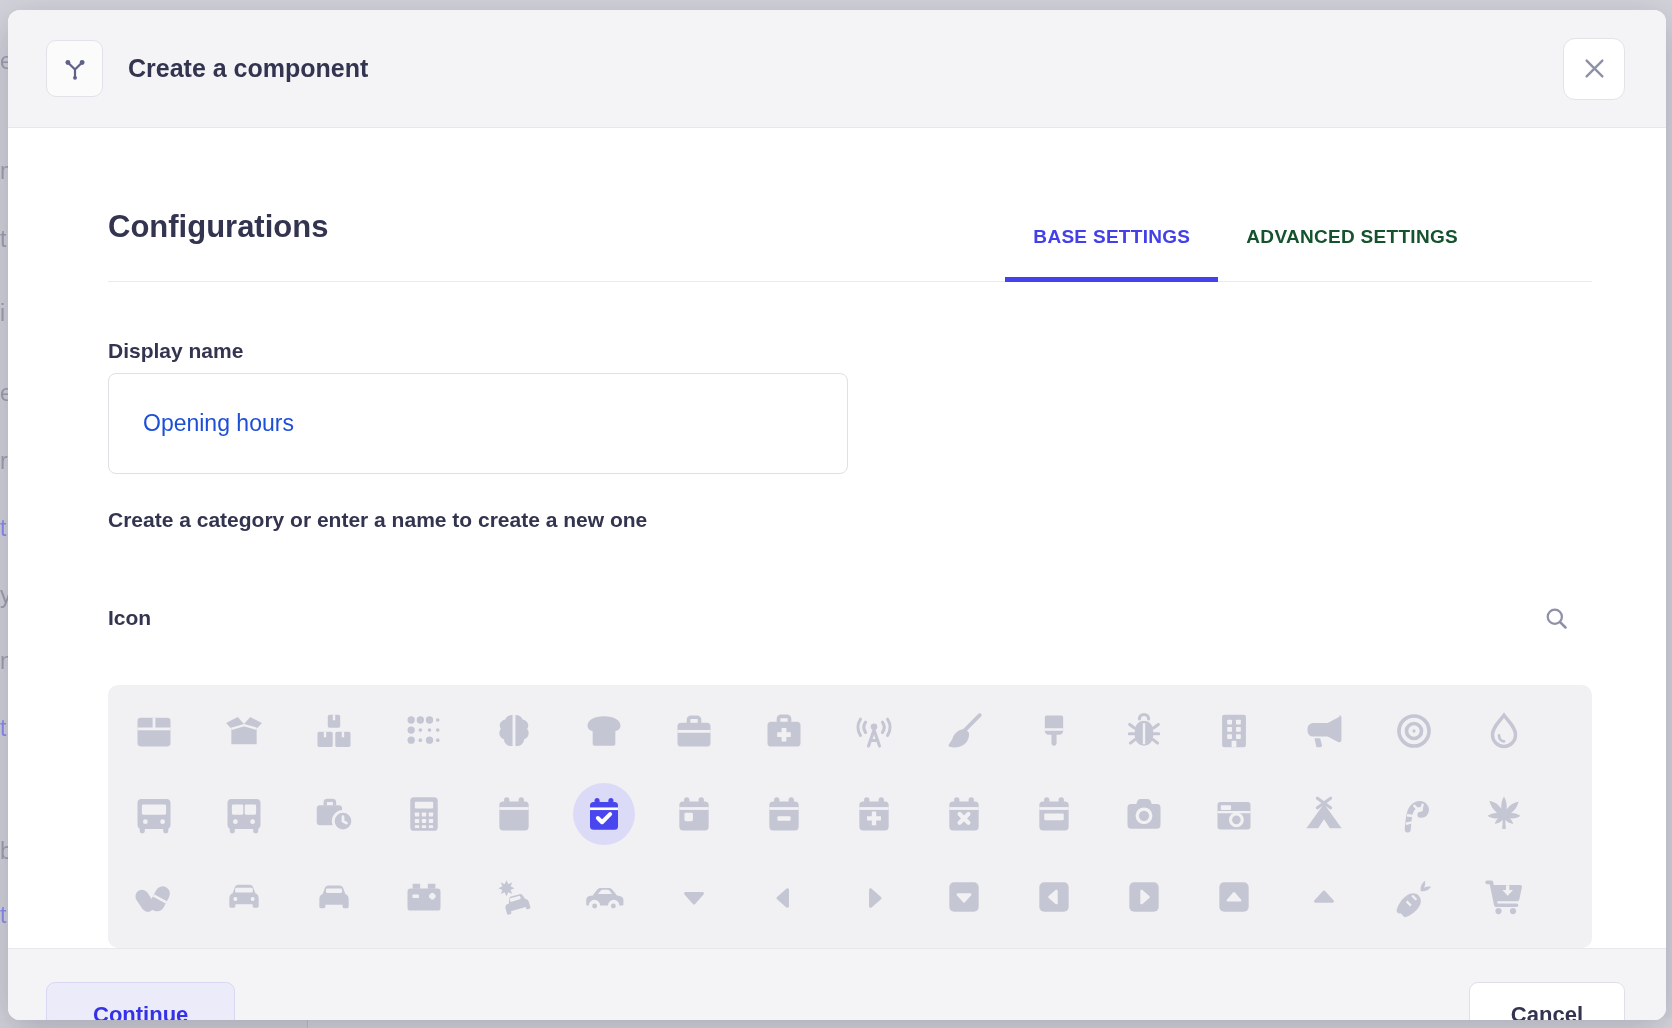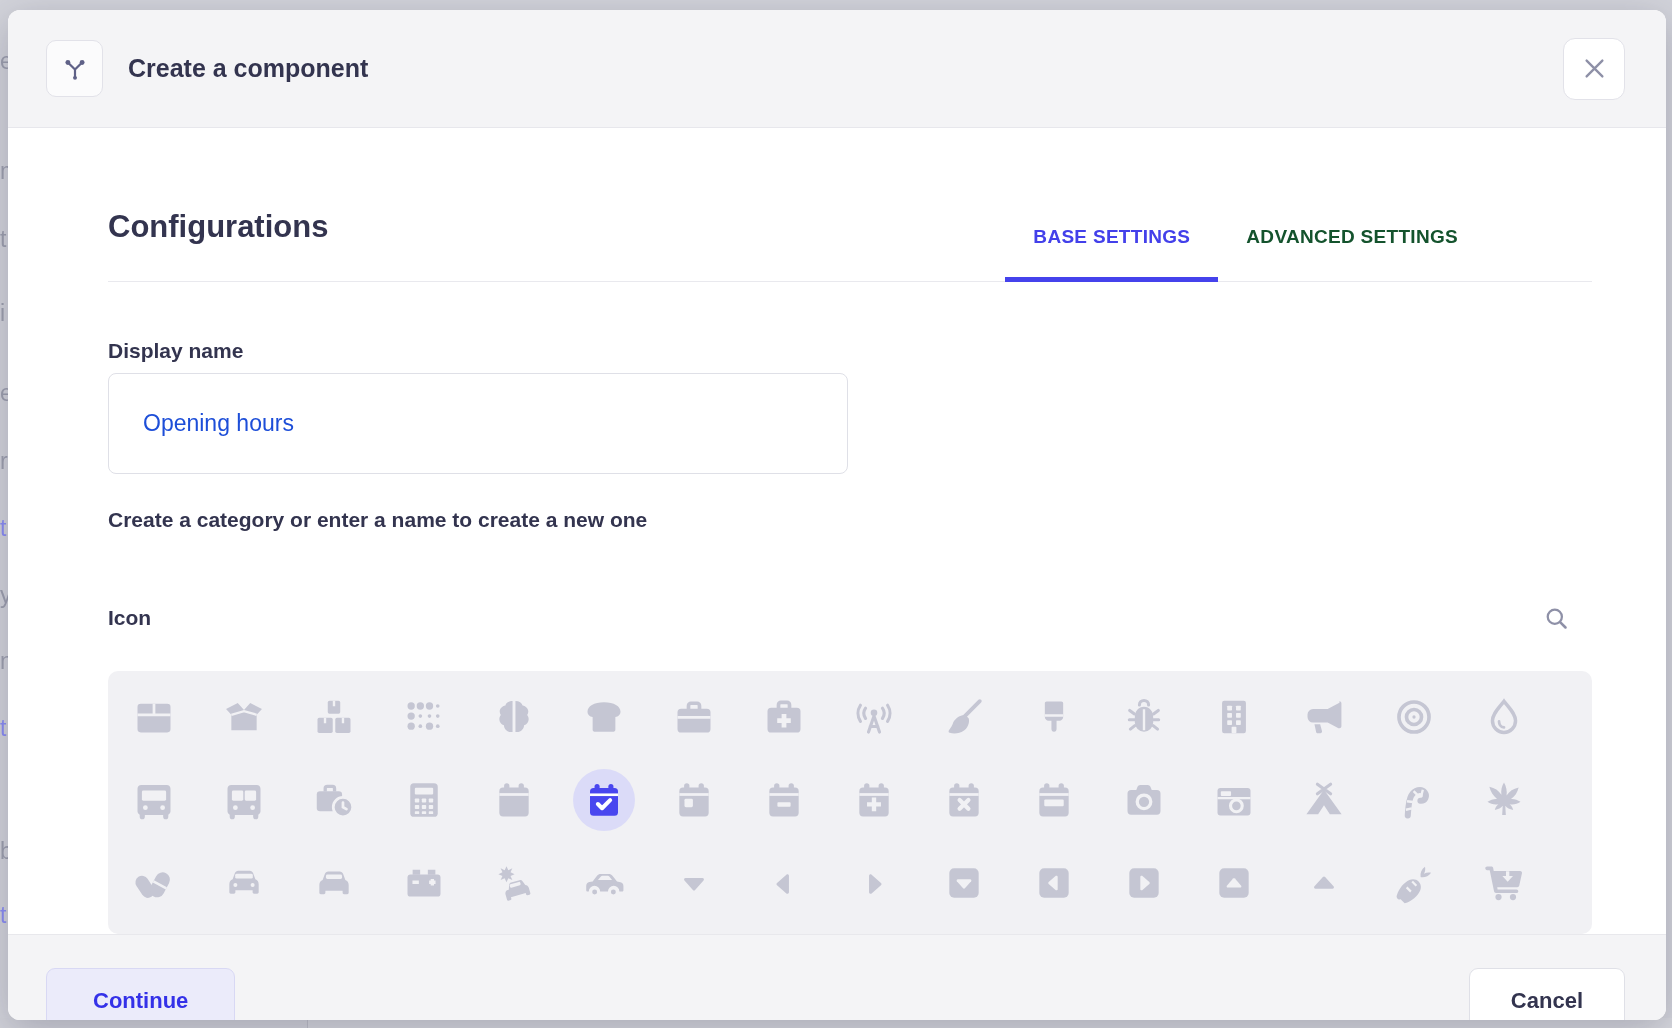--- a/index.html
+++ b/index.html
@@ -44,21 +44,21 @@
     font-family:inherit; font-size:23px; color:#1d4ed8; padding:0 20px 0 34px; outline:none; background:#fff; }
   .select-box { position:relative; width:100%; height:80px; border:1px solid #dfe0e7; border-radius:9px;
     background:#fff; display:flex; align-items:center; padding-left:32px; cursor:pointer; }
   .select-value { font-size:23px; color:#33344f; }
   .select-clear { position:absolute; right:58px; top:50%; transform:translateY(-50%);
     width:28px; height:28px; display:flex; align-items:center; justify-content:center; cursor:pointer; }
   .select-caret { position:absolute; right:24px; top:50%; transform:translateY(-50%);
     width:18px; height:18px; display:flex; align-items:center; justify-content:center; cursor:pointer; }
 
   .icon-section { margin-top:62px; }
-  .icon-label-row { display:flex; align-items:center; justify-content:space-between; margin-bottom:39px; }
+  .icon-label-row { display:flex; align-items:center; justify-content:space-between; margin-bottom:53px; }
   .icon-search { width:28px; height:28px; margin-right:22px; display:flex; align-items:center;
     justify-content:center; cursor:pointer; }
   .icon-panel { background:#f1f1f4; border-radius:10px; height:263px; overflow:hidden; }
   .icon-grid { display:grid; grid-template-columns:repeat(16,90px); grid-auto-rows:83px;
     padding:4px 0 0 1px; justify-content:start; }
   .icon-cell { display:flex; align-items:center; justify-content:center; cursor:pointer; }
   .icon-cell svg { width:44px; height:44px; display:block; }
   .sel-circle { width:62px; height:62px; border-radius:50%; background:#dbdbf8;
     display:flex; align-items:center; justify-content:center; }
   .sel-circle svg { width:42px; height:42px; }

